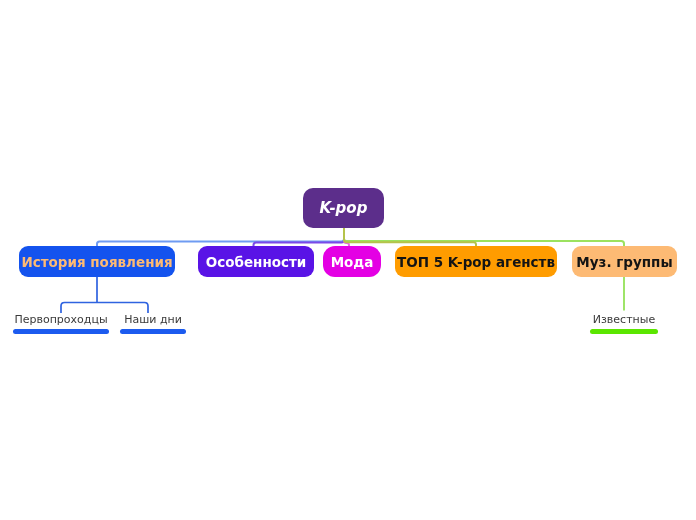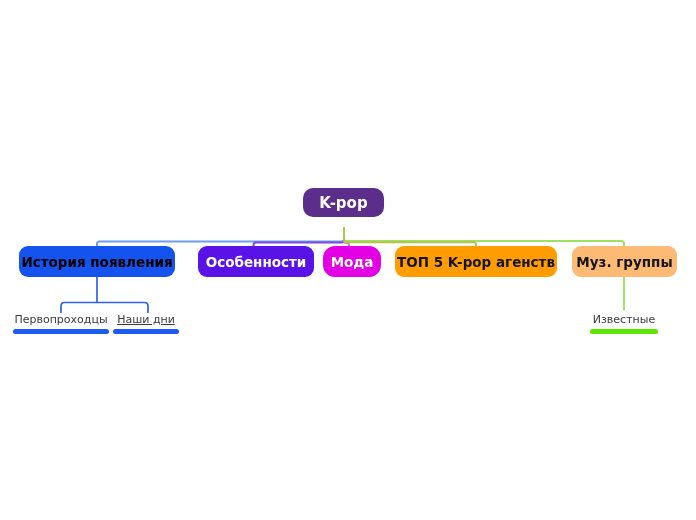--- a/index.html
+++ b/index.html
@@ -16,38 +16,39 @@
   .node{
     position:absolute;
     display:flex;align-items:center;justify-content:center;
     border-radius:9px;
     font-weight:bold;
     box-sizing:border-box;
     cursor:pointer;
     white-space:nowrap;
   }
   .root-node{
-    left:303px;top:188px;width:81px;height:29px;
+    left:303px;top:188px;width:81px;height:40px;
     font-size:15px;color:#ffffff;
     border-radius:10px;
+    font-style:italic;
   }
   .branch-node{top:246px;height:31px;font-size:13.5px;}
   .b0{left:19px;width:156px;color:#ffffff;}
   .b1{left:198px;width:116px;color:#ffffff;}
   .b2{left:323px;width:58px;color:#ffffff;border-radius:12px;}
   .b3{left:395px;width:162px;color:#141414;}
   .b4{left:572px;width:105px;color:#141414;}
   .sub-node{
     position:absolute;top:313px;
     text-align:center;
     font-size:11px;color:#3a3a3a;
     cursor:pointer;
   }
   .s0{left:13px;width:96px;}
-  .s1{left:113px;width:66px;text-decoration:underline;}
+  .s1{left:120px;width:66px;}
   .s2{left:590px;width:68px;text-align:center;}
   .sub-underline{
     position:absolute;left:0;right:0;top:16px;
     height:5px;border-radius:3px;
   }
   .sub-label{position:relative;display:block;line-height:14px;}
 </style>
 </head>
 <body>
 
@@ -60,21 +61,21 @@
     <path d="M344 227 L344 238.8 Q344 241.1 346.8 241.1 L621.2 241.1 Q624 241.1 624 243.8 L624 246.5" style="stroke: rgb(156, 226, 95);"></path>
     <path d="M344 227 L344 239.8 Q344 242.2 346.5 242.2 L473.5 242.2 Q476 242.2 476 244.6 L476 246.5" style="stroke: rgb(181, 195, 75);"></path>
     <path class="thin" d="M97 277 L97 302.5 M61 313 L61 306 Q61 302.5 64.5 302.5 L144.5 302.5 Q148 302.5 148 306 L148 313" style="stroke: rgb(47, 99, 224);"></path>
     <path class="thin" d="M624 277 L624 310.5" style="stroke: rgb(141, 224, 78);"></path>
   </svg>
 
   <div class="node root-node" style="background: rgb(92, 46, 139); color: rgb(255, 255, 255);">
     <span>K-pop</span>
   </div>
 
-  <div class="node branch-node b0" style="background: rgb(20, 83, 238); color: #000000;">
+  <div class="node branch-node b0" style="background: rgb(20, 83, 238); color: #fdba74;">
     <span>История появления</span>
   </div>
 
   <div class="node branch-node b1" style="background: rgb(89, 19, 230); color: rgb(255, 255, 255);">
     <span>Особенности</span>
   </div>
 
   <div class="node branch-node b2" style="background: rgb(228, 0, 228); color: rgb(255, 255, 255);">
     <span>Мода</span>
   </div>

